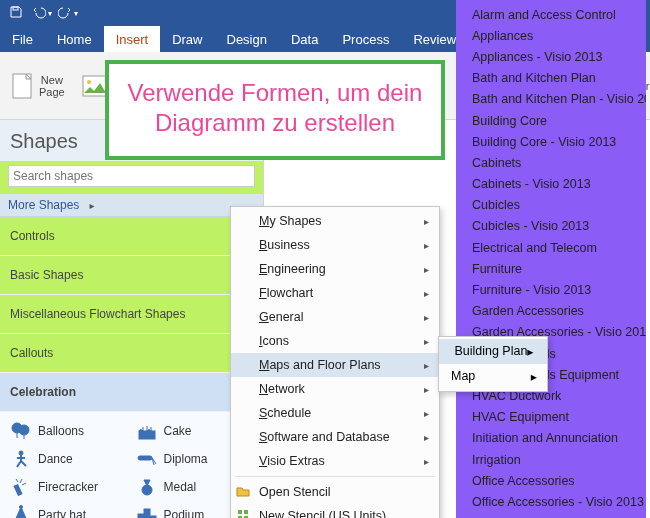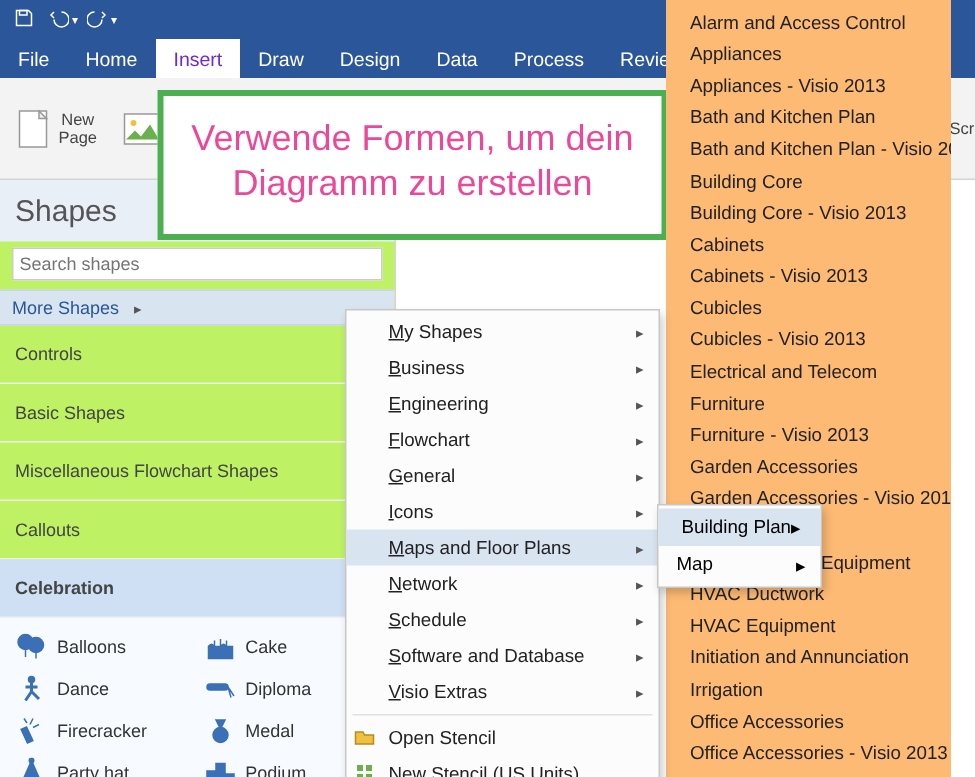--- a/index.html
+++ b/index.html
@@ -2,21 +2,21 @@
 <html><head>
 <meta charset="utf-8">
 <style>
   * { box-sizing: border-box; margin: 0; padding: 0; }
   body { font-family: "Segoe UI", sans-serif; font-size: 12px; overflow: hidden; background: #fff; width: 650px; height: 518px; position: relative; }
   .titlebar { background: #2b579a; height: 24px; display: flex; align-items: center; padding: 0 6px; gap: 6px; }
   .tb-btn { width: 20px; height: 20px; display: flex; align-items: center; justify-content: center; color: #fff; }
   .tb-btn svg { stroke: #fff; fill: none; }
   .tabs { background: #2b579a; display: flex; height: 28px; align-items: flex-end; }
   .tab { color: #fff; padding: 6px 12px 5px; font-size: 13px; cursor: pointer; }
-  .tab.active { background: #fff; color: #6d28d9; }
+  .tab.active { background: #fff; color: #c2410c; }
   .ribbon { background: #f3f3f3; height: 68px; border-bottom: 1px solid #d4d4d4; display: flex; align-items: center; padding: 4px 6px; gap: 10px; position: relative; }
   .rbtn { display: flex; flex-direction: row; align-items: center; gap: 2px; font-size: 11px; color: #444; padding: 2px 3px; }
   .rbtn .ic { width: 28px; height: 28px; display:flex; align-items:center; justify-content:center; }
   .callout { position: absolute; left: 105px; top: 60px; width: 340px; border: 4px solid #4caf50; background: #fff; padding: 14px 14px 18px; z-index: 5; text-align:center; }
   .callout .txt { color: #ec4899; font-size: 24px; font-weight: 500; line-height: 1.25; }
   .main { display: flex; height: calc(518px - 24px - 28px - 68px); position: relative; }
   .shapes-pane { width: 264px; background: #bef264; border-right: 1px solid #d4d4d4; display: flex; flex-direction: column; }
   .shapes-hdr { background: #e8eff7; padding: 10px 10px 8px; font-size: 20px; color: #555; font-weight: 300; }
   .search { margin: 4px 8px 6px; }
   .search input { width: 100%; padding: 3px 4px; font-size: 12px; border: 1px solid #ccc; }
@@ -30,21 +30,21 @@
   .ctx-menu { position: absolute; left: 230px; top: 206px; width: 210px; background: #fcfcfc; border: 1px solid #c7c7c7; box-shadow: 2px 3px 6px rgba(0,0,0,0.2); z-index: 20; padding: 2px 0; font-size: 12.5px; }
   .ctx-item { padding: 5px 10px 5px 28px; display: flex; align-items: center; justify-content: space-between; color: #222; position:relative; }
   .ctx-item.hover { background: #d9e4f1; }
   .ctx-item .u { text-decoration: underline; text-decoration-thickness: 1px; }
   .ctx-item .arr::after { content: "▸"; font-size: 10px; color: #555; }
   .ctx-item .ci { position:absolute; left:5px; top:4px; width:16px; height:16px; }
   .ctx-sep { height: 1px; background: #e1e1e1; margin: 3px 4px; }
   .sub-menu { position: absolute; left: 438px; top: 336px; width: 110px; background: #fcfcfc; border: 1px solid #c7c7c7; box-shadow: 2px 3px 6px rgba(0,0,0,0.2); z-index: 21; padding: 2px 0; font-size: 12.5px;}
   .sub-item { padding: 5px 10px 5px 12px; display: flex; justify-content: space-between; }
   .sub-item.hover { background: #d9e4f1; justify-content: center; }
-  .right-panel { position: absolute; right: 16px; top: 0; width: 190px; height: 518px; background: #fdba74; padding: 4px 6px 4px 16px; font-size: 12.5px; color: #222; overflow: hidden; z-index:11;}
+  .right-panel { position: absolute; right: 4px; top: 0; width: 190px; height: 518px; background: #8b5cf6; padding: 4px 6px 4px 16px; font-size: 12.5px; color: #222; overflow: hidden; z-index:11;}
   .right-panel .rp-item { padding: 3.6px 0; white-space: nowrap; position: relative; }
   .right-panel .rp-item.checked::before { content: "✓"; position: absolute; left: -12px; color: #222; }
   .arrow-r::after { content: "▸"; font-size: 10px; color: #555; margin-left:4px;}
   .ddarr::after { content:"▾"; font-size:8px; color:#fff; margin-left:2px;}
 </style>
 </head>
 <body>
 
 <div class="titlebar">
   <div class="tb-btn">

